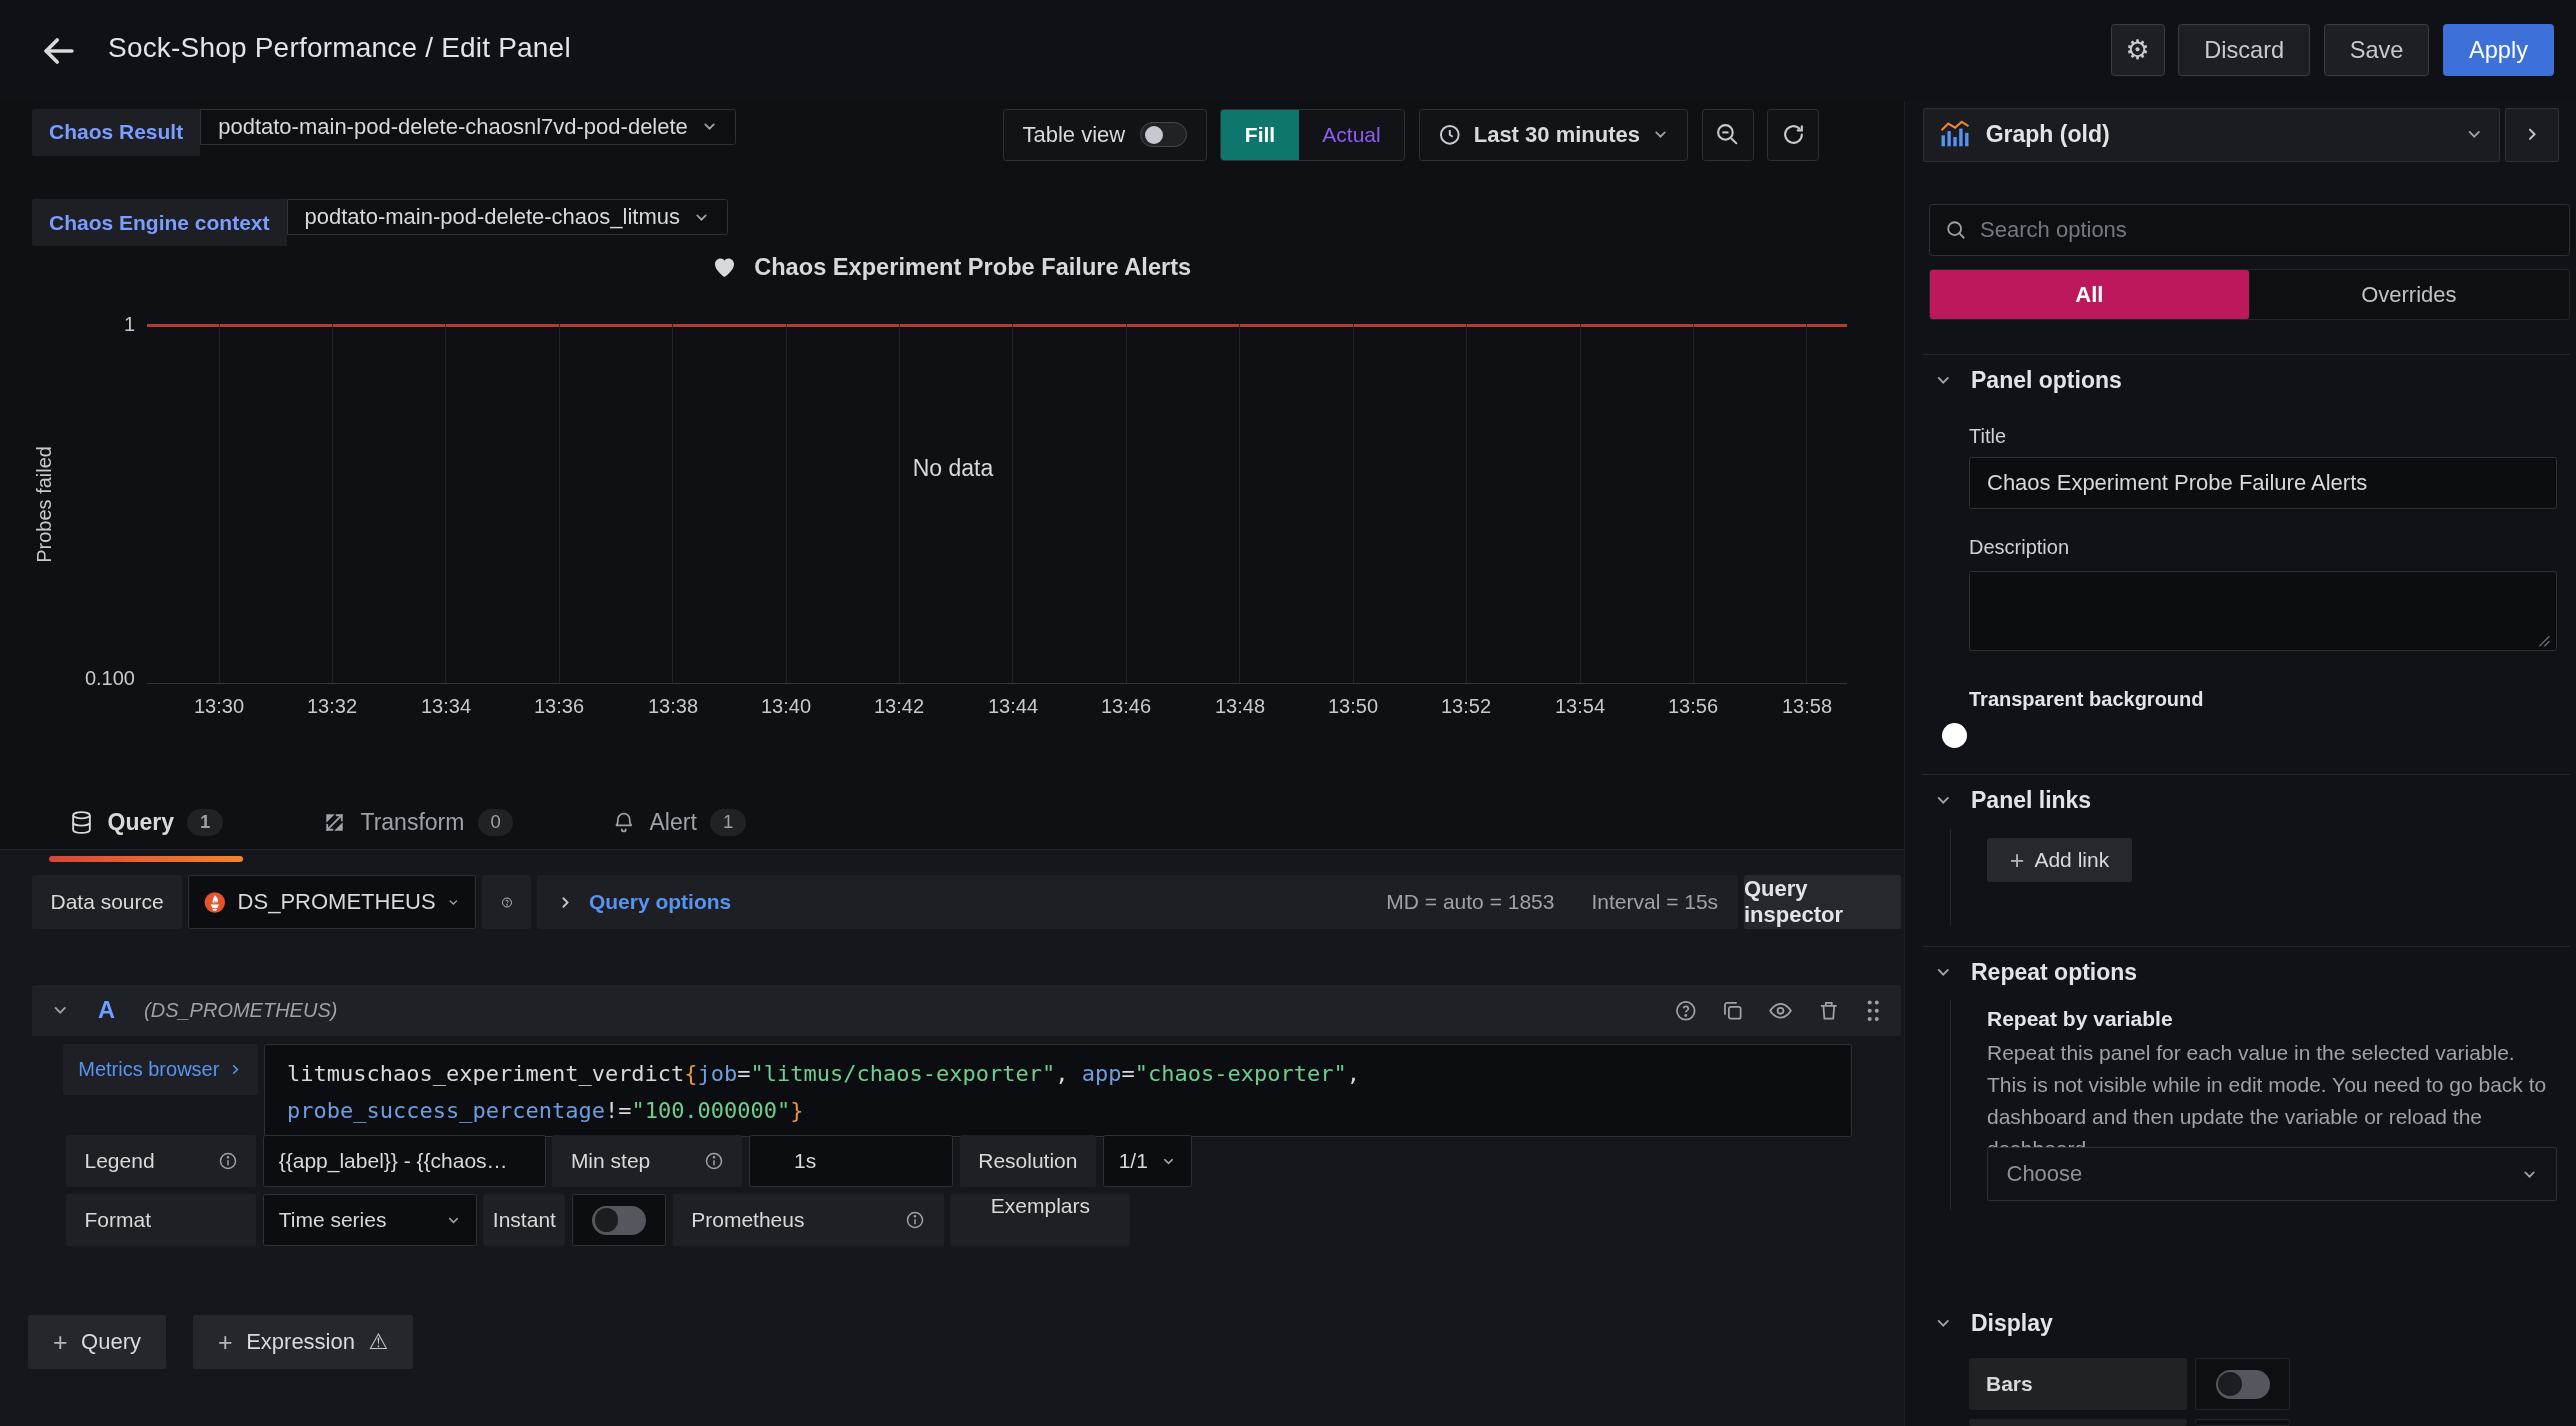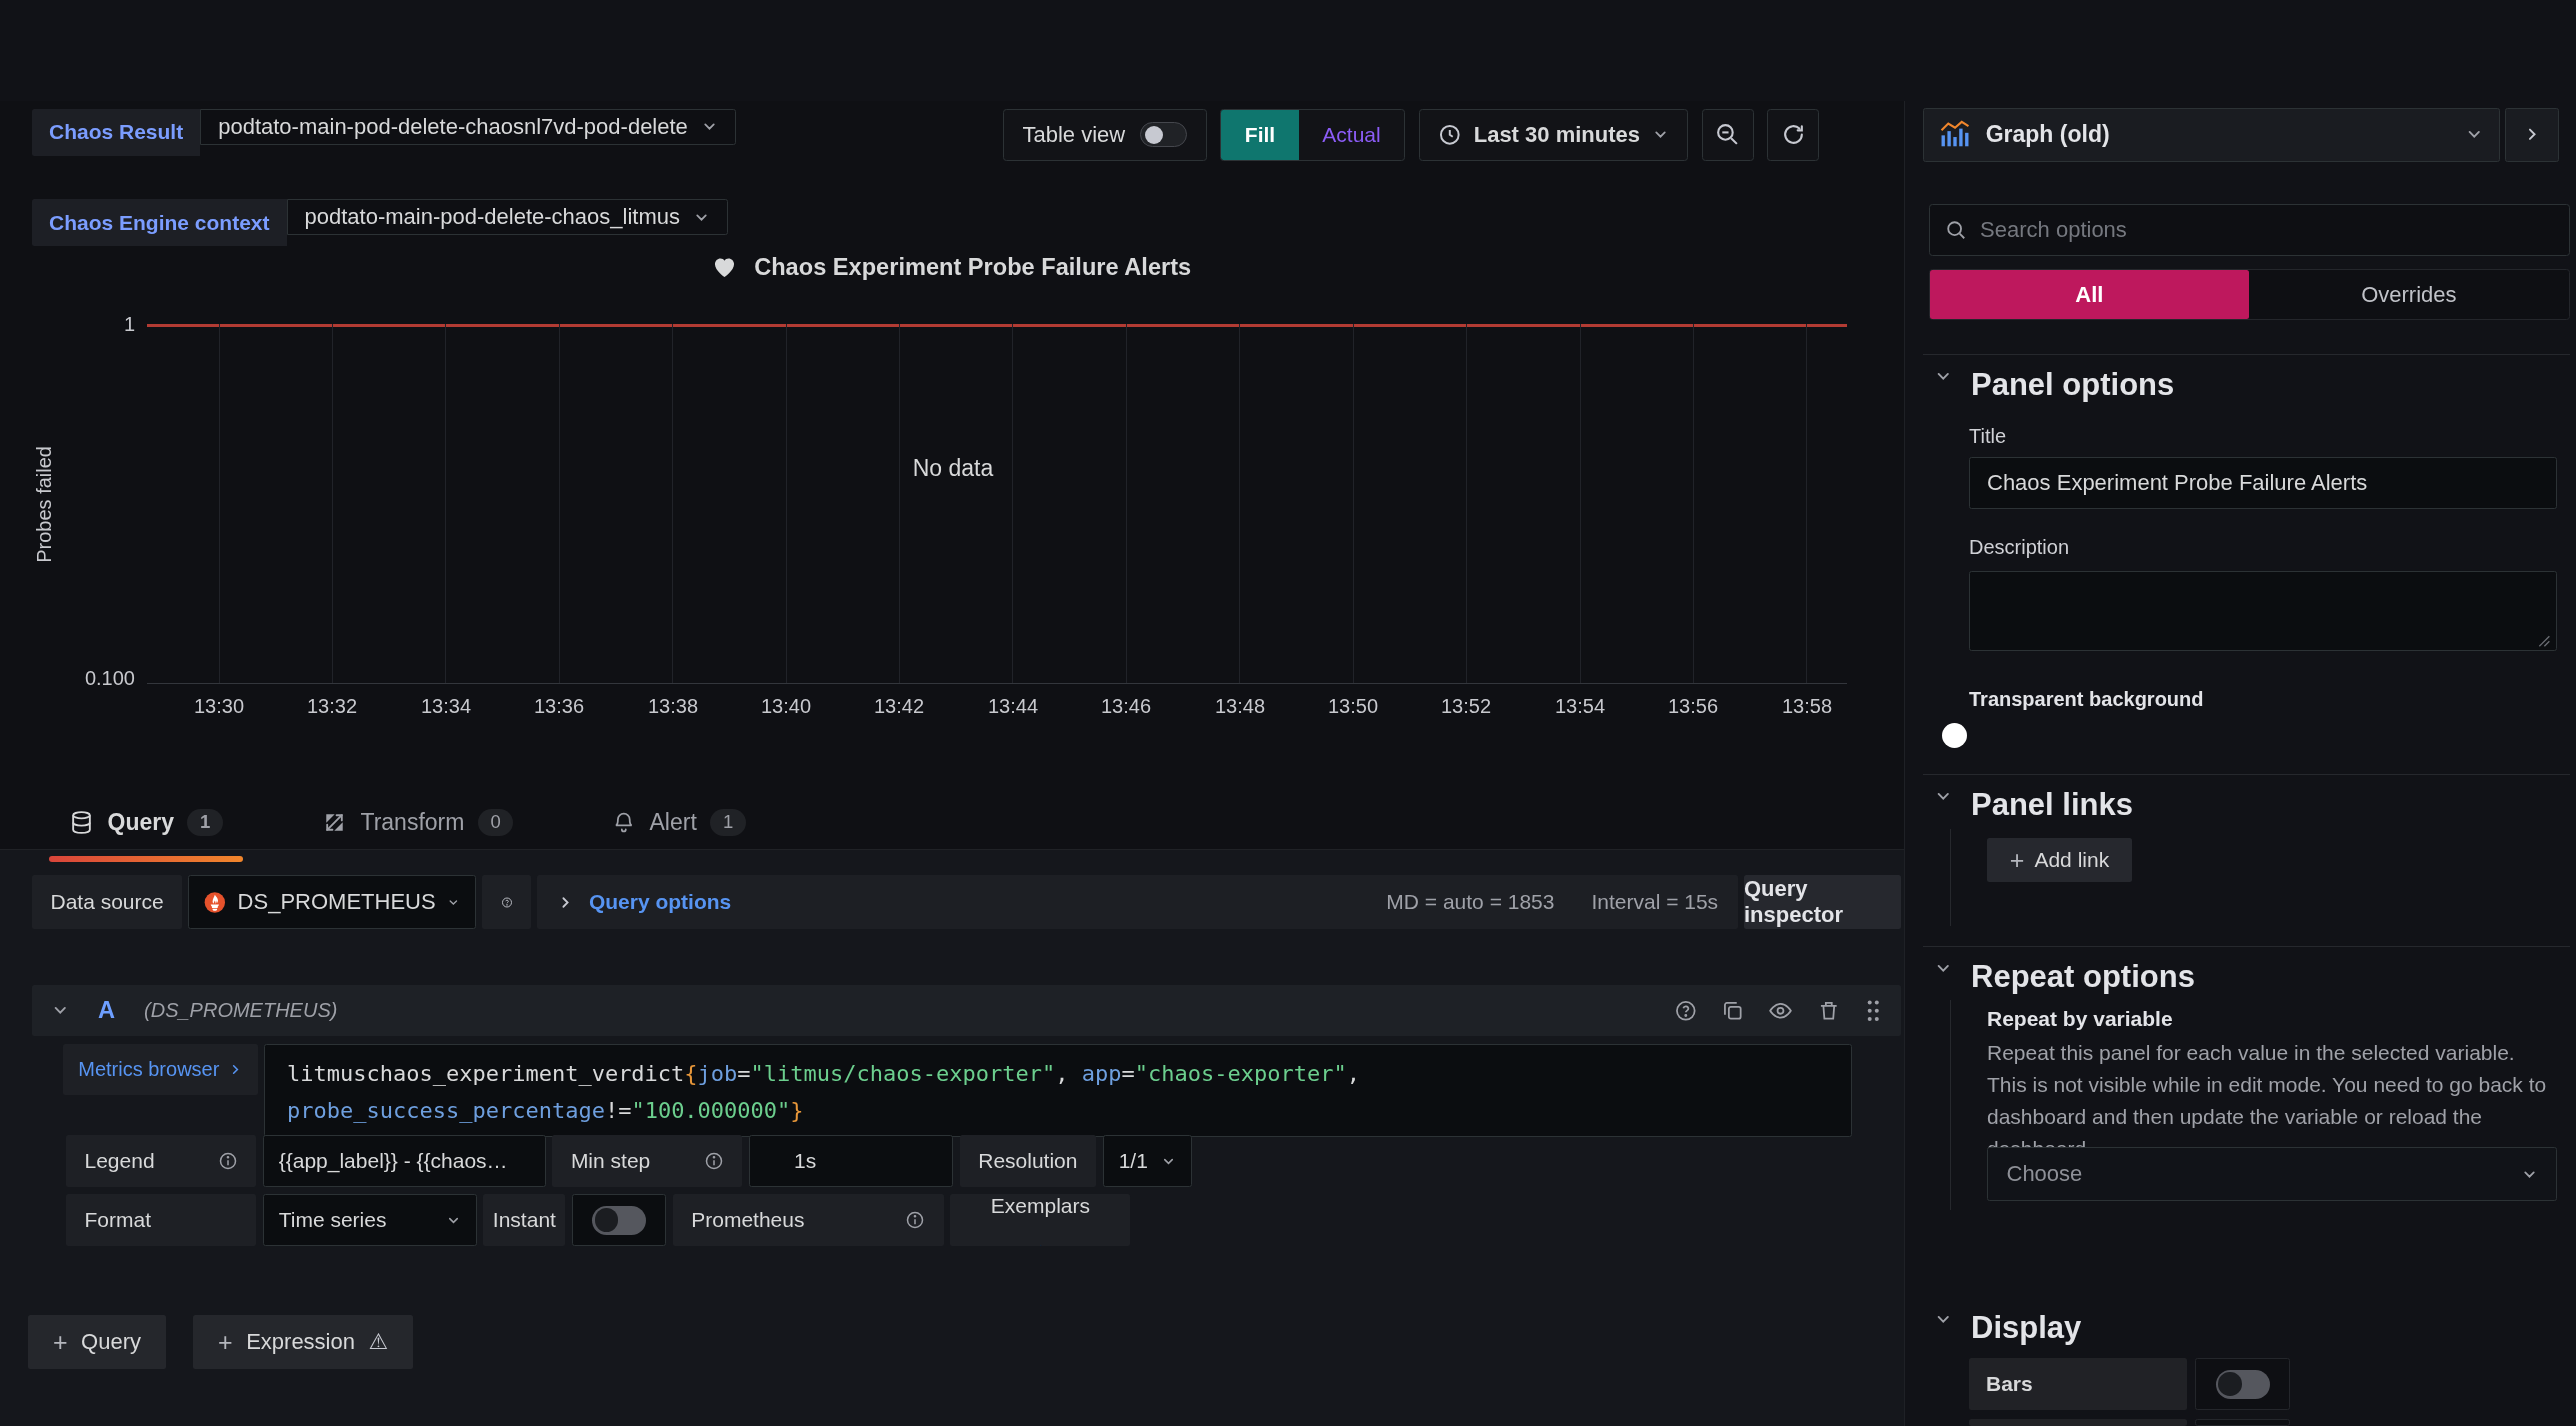--- a/index.html
+++ b/index.html
@@ -130,21 +130,21 @@
     display:flex; align-items:center; justify-content:center; cursor:pointer; background:#1a1c21;}
   #search-box { position:absolute; left:23.6px; top:103px; width:641px; height:52px; background:#0e0f13; border:0.8px solid #2c3235; border-radius:3.4px;
     display:flex; align-items:center; gap:13.5px; padding:0 15px;}
   #search-box input { flex:1; background:transparent; border:none; outline:none; color:#d8d9da; font-size:22px; font-family:inherit;}
   #search-box input::placeholder { color:#75787f; }
   #filter-tabs { position:absolute; left:23.6px; top:168px; width:641px; height:51px; background:#0e0f13; border:0.8px solid #24262b; border-radius:3.4px;
     display:flex; }
   .ftab { flex:1; display:flex; align-items:center; justify-content:center; font-size:22px; color:#c0c2c8; cursor:pointer; border-radius:2.5px;}
   .ftab.active { background:#be185d; color:#ffffff; font-weight:600;}
   .sb-divider { position:absolute; left:17.7px; width:647px; height:0.8px; background:#26282d;}
-  .sb-heading { position:absolute; display:flex; gap:18.5px; font-weight:600; font-size:31px; color:#e3e4e8; cursor:pointer;}
+  .sb-heading { position:absolute; display:flex; align-items:center; gap:18.5px; font-weight:600; font-size:23px; color:#e3e4e8; cursor:pointer;}
   .sb-label { position:absolute; font-size:20px; color:#d0d1d6; font-weight:500;}
   .sb-input { position:absolute; left:64px; width:588px; background:#0b0d10; border:0.8px solid #2c3235; border-radius:2.5px;
     color:#d8d9da; font-size:22px; font-family:inherit; padding:0 17px; outline:none;}
   #desc-area { padding:10px 17px; resize:none; }
   #desc-handle { position:absolute; left:631px; top:532px; }
   .indent-line { position:absolute; left:45px; width:0.8px; background:#26282d; }
   #add-link-btn { position:absolute; left:82px; top:737px; width:145px; height:44px; background:#26282e; border-radius:2.5px;
     display:flex; align-items:center; justify-content:center; gap:10px; font-size:21px; color:#d8d9da; cursor:pointer;}
   #repeat-label { position:absolute; left:82px; top:906px; font-size:21px; font-weight:700; color:#e3e4e8;}
   #repeat-desc { position:absolute; left:82px; top:936px; width:566px; font-size:21px; line-height:32px; color:#9fa1a8;}
@@ -153,20 +153,37 @@
   .disp-label-box { position:absolute; left:64px; width:218px; height:52px; background:#212226; display:flex; align-items:center; padding:0 17px;
     border-radius:2.5px; font-size:21px; font-weight:600; color:#d8d9da;}
   .disp-toggle-box { position:absolute; left:290px; width:95px; height:52px; background:#0e0f13; border:0.8px solid #24262b; border-radius:2.5px;
     display:flex; align-items:center; justify-content:center;}
 </style>
 </head>
 <body>
 
 <div id="stage">
 
+  <div id="topbar">
+    <div id="back-btn">
+      <svg width="44" height="44" viewBox="0 0 24 24" fill="none" stroke="currentColor" stroke-width="2" stroke-linecap="round" stroke-linejoin="round">
+          <path d="M19 12H5"></path>
+          <path d="M11 18l-6-6 6-6"></path>
+        </svg>
+    </div>
+    <div id="page-title">Sock-Shop Performance / Edit Panel</div>
+    <div id="topbar-actions">
+      <div class="tb-btn icon-only">
+        <span>⚙</span>
+      </div>
+      <div class="tb-btn">Discard</div>
+      <div class="tb-btn">Save</div>
+      <div class="tb-btn primary">Apply</div>
+    </div>
+  </div>
 
   <div id="main">
     <div id="query-zone"></div>
 
     <div class="var-row" style="left:32px; top:7.6px;">
       <div class="var-label">Chaos Result</div>
       <div class="var-value">
         <span>podtato-main-pod-delete-chaosnl7vd-pod-delete</span>
         <svg width="17" height="17" viewBox="0 0 24 24" fill="none" stroke="#9fa1a8" stroke-width="2.5" stroke-linecap="round">
             <path d="M6 9l6 6 6-6"></path>

